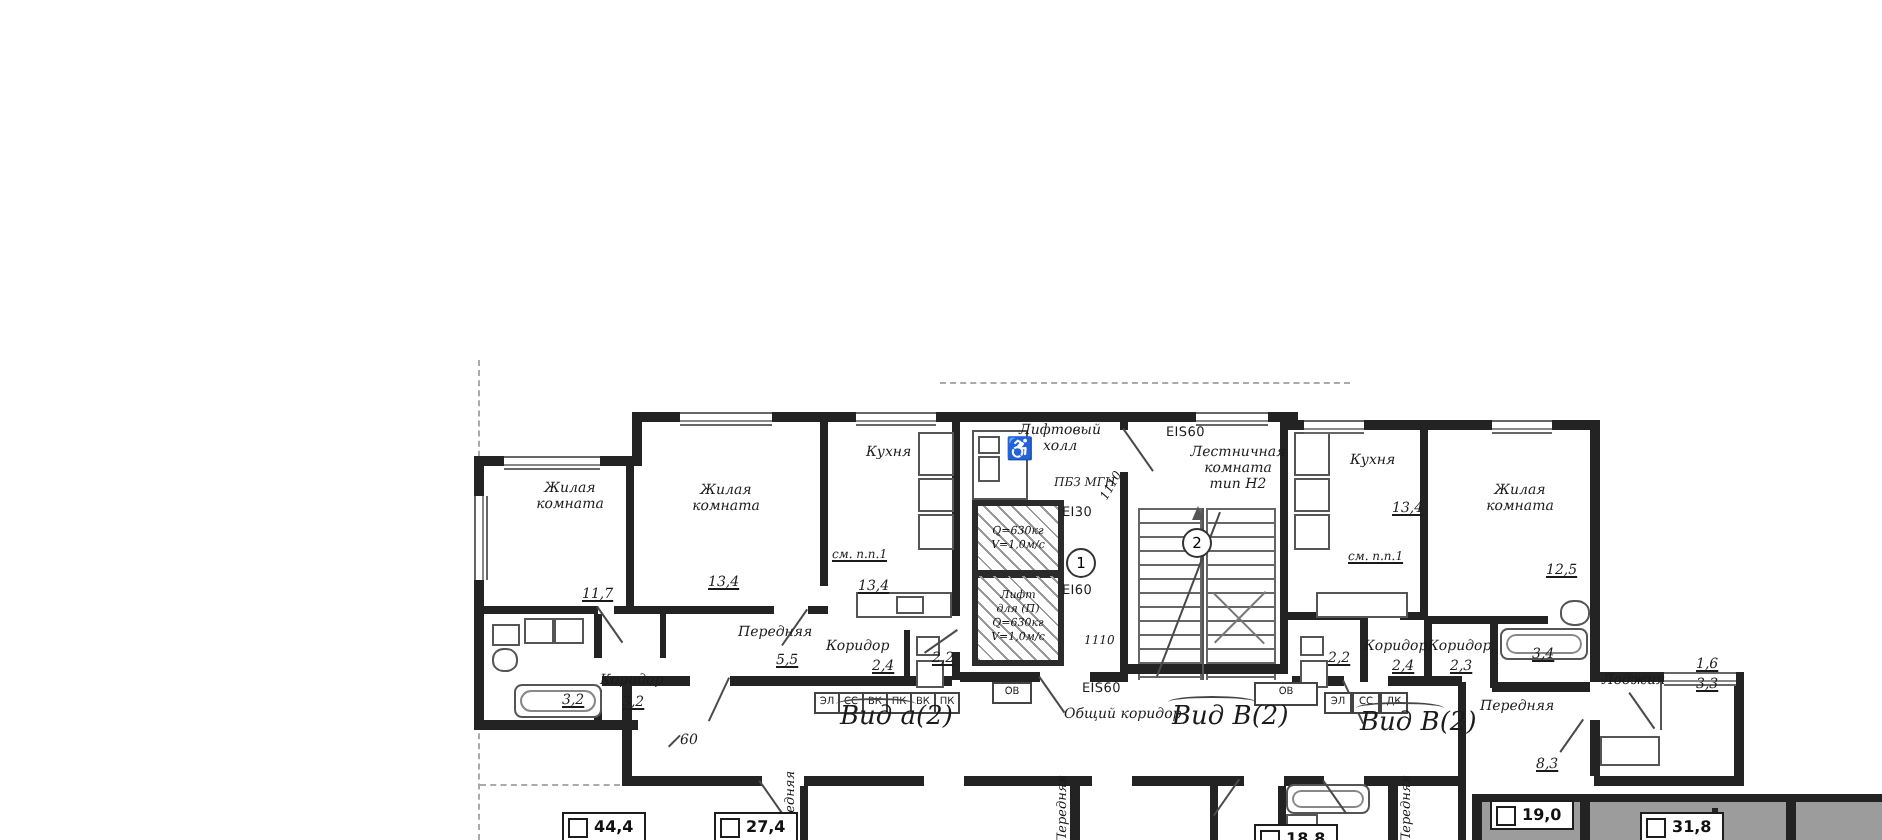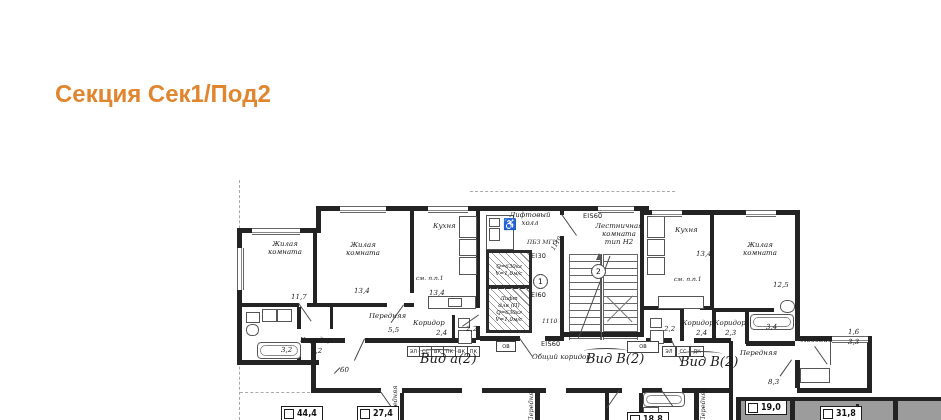--- a/index.html
+++ b/index.html
@@ -8,21 +8,21 @@
   .t1{position:absolute;font-weight:bold;white-space:nowrap}
   
   .w{position:absolute;background:#232323;z-index:3}
   .w2{position:absolute;background:#555;z-index:3}
   .win{position:absolute;height:5px;background:#fff;border-top:1px solid #666;border-bottom:1px solid #666;z-index:4}
   .win::after{content:"";position:absolute;left:0;right:0;top:50%;border-top:1px solid #888}
   .winv{position:absolute;width:5px;background:#fff;border-left:1px solid #666;border-right:1px solid #666;z-index:4}
   .winv::after{content:"";position:absolute;top:0;bottom:0;left:50%;border-left:1px solid #888}
   .lbl{position:absolute;font:italic 7px/1.15 "DejaVu Serif",serif;color:#1b1b1b;white-space:nowrap;z-index:6}
   .ml{white-space:pre-line;text-align:center}
-  .area{}
+  .area{text-decoration:underline}
   .big{font-size:13px}
   .tech{font-style:normal;font-family:"DejaVu Sans",sans-serif;font-size:6.5px;letter-spacing:.2px}
   .sm{font-size:6px}
   .circle{position:absolute;width:13px;height:13px;border:1px solid #333;border-radius:50%;
           font:7.5px/13px "DejaVu Sans",sans-serif;text-align:center;background:#fff;z-index:6}
   .shaft{position:absolute;border:3px solid #2b2b2b;background:
          repeating-linear-gradient(45deg,#9a9a9a 0 1px,transparent 1px 5px);z-index:2}
   .shaft .st{position:absolute;inset:0;display:flex;align-items:center;justify-content:center;
          font:italic 5.5px/1.25 "DejaVu Serif",serif;text-align:center;white-space:pre-line;color:#111}
   .stairs{position:absolute;background:repeating-linear-gradient(180deg,#666 0 1px,transparent 1px 7px);
@@ -42,21 +42,20 @@
   .dashh{position:absolute;height:0;border-top:1px dashed #aaa;z-index:0}
   .brace{position:absolute;height:5px;border-top:1px solid #444;border-radius:50% 50% 0 0;z-index:5}
   .vtext{writing-mode:vertical-rl;transform:rotate(180deg);font-size:6.5px}
   .arrowhead{position:absolute;width:0;height:0;border:3px solid transparent;border-bottom:7px solid #555;z-index:4}
 </style>
 </head>
 <body>
 
 <div class="canvas">
 
-  <div class="t1" style="left:55px;top:80px;font-size:24px;color:#E0862F">Секция Сек1/Под2</div>
 
   <div>
 
     <i class="gray" style="left:738px;top:399px;width:203px;height:21px"></i>
     <i class="w" style="left:856px;top:404px;width:3px;height:3px"></i>
 
     <i class="dashv" style="left:239px;top:180px;height:240px"></i>
     <i class="dashh" style="left:240px;top:392px;width:70px"></i>
     <i class="dashh" style="left:470px;top:191px;width:205px"></i>
 

